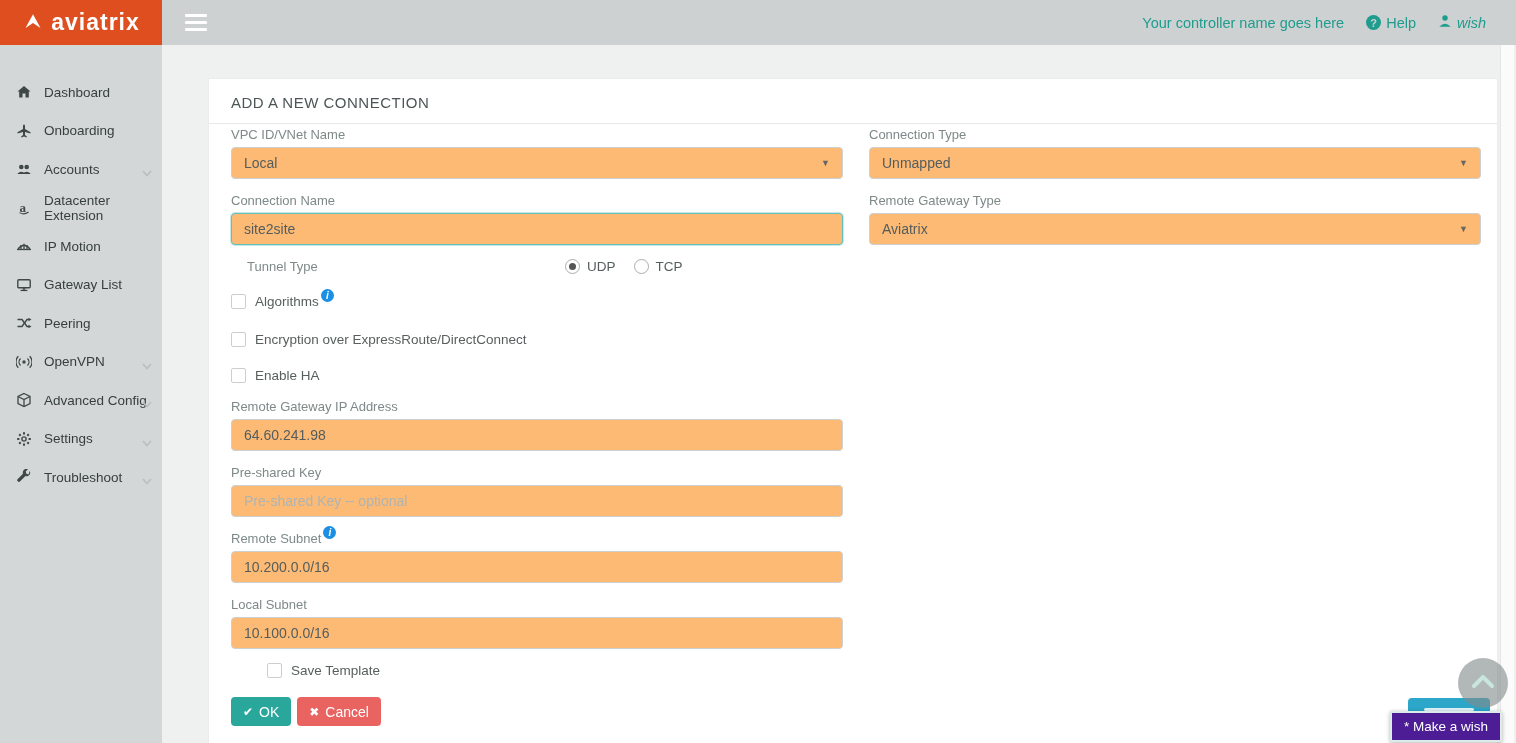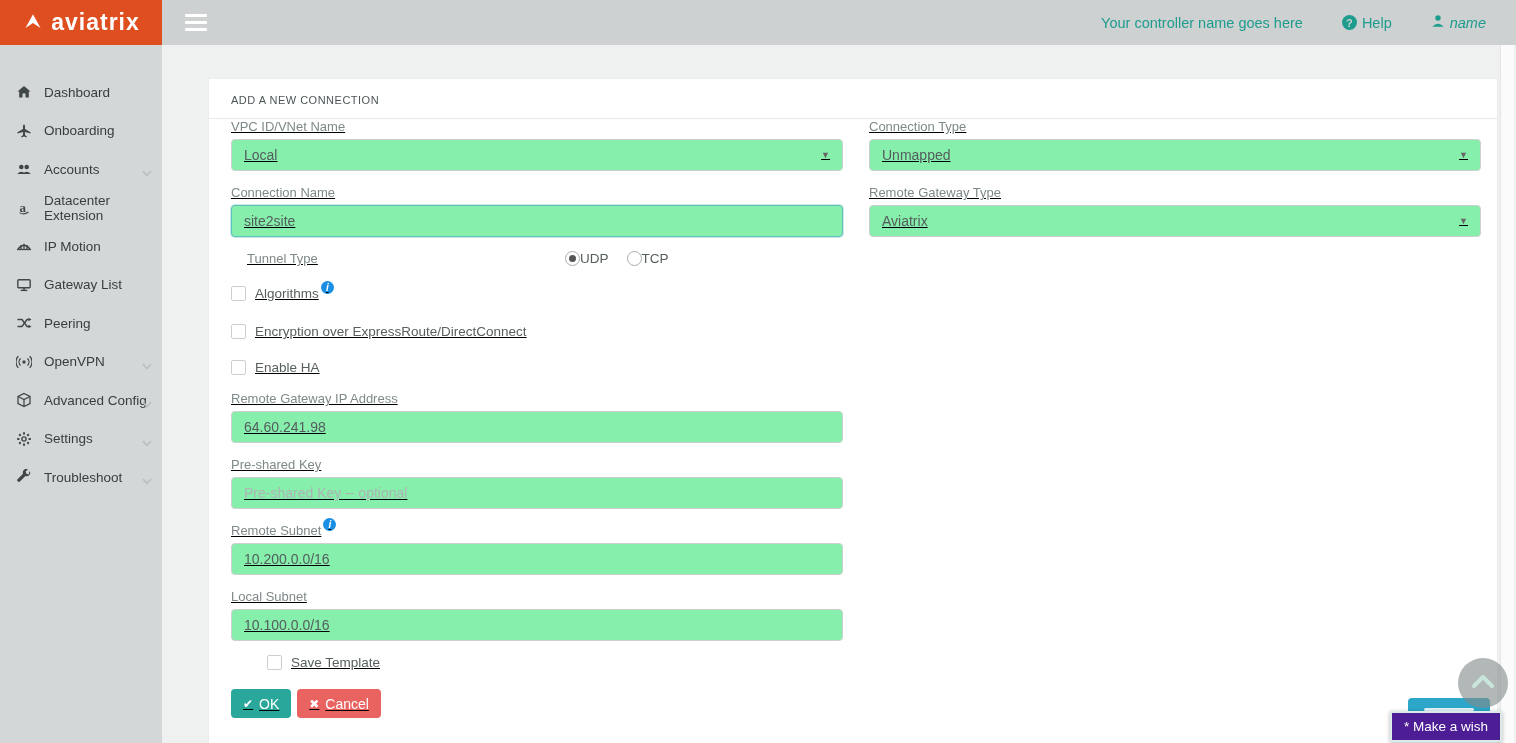--- a/index.html
+++ b/index.html
@@ -13,21 +13,21 @@
   
   .topbar { position:absolute; left:0; top:0; width:100%; height:45px; background:#CDD1D1; z-index:5; }
   .logo {
     position:absolute; left:0; top:0; width:162px; height:45px; background:#DF4E1F;
     display:flex; align-items:center; justify-content:center; gap:7px; color:#fff;
   }
   .logo-text { font-size:23px; font-weight:bold; letter-spacing:1px; color:#fff; }
   .hamburger { position:absolute; left:185px; top:14px; width:22px; height:17px; cursor:pointer; }
   .hamburger div { height:3px; background:#fff; border-radius:1px; margin-bottom:4px; }
   .top-right {
-    position:absolute; right:30px; top:0; height:45px; display:flex; align-items:center; gap:39px;
+    position:absolute; right:30px; top:0; height:45px; display:flex; align-items:center; gap:22px;
     color:#1E9C8E; font-size:14.5px;
   }
   .top-link { display:flex; align-items:center; gap:5px; color:#1E9C8E; cursor:pointer; }
   .qmark {
     display:inline-flex; width:15px; height:15px; border-radius:50%; background:#1E9C8E; color:#CDD1D1;
     font-size:11px; font-weight:bold; align-items:center; justify-content:center;
   }
   .admin { font-style:italic; }
 
   
@@ -41,42 +41,42 @@
   .side-icon svg { display:block; width:16px; height:16px; }
   .side-chevron { position:absolute; right:10px; top:15px; width:10px; height:7px; color:#B8BFBF; }
 
   
   .page { position:absolute; left:162px; top:45px; right:0; bottom:0; background:#EFF1F1; }
   .scrollbar { position:absolute; left:1500px; top:45px; width:14px; bottom:0; background:#FBFBFB; border-left:1px solid #E6E6E6; z-index:3; }
   .card {
     position:absolute; left:208px; top:78px; width:1290px; height:680px; background:#fff;
     border:1px solid #ECECEC; border-bottom:none; z-index:2;
   }
-  .card-title { padding:15px 22px 12px 22px; font-size:11px; letter-spacing:.5px; color:#4C5657; border-bottom:1px solid #E8E8E8; }
-
-  .col { position:absolute; top:40px; width:612px;text-decoration:underline; }
+  .card-title { padding:15px 22px 12px 22px; font-size:15px; letter-spacing:.5px; color:#4C5657; border-bottom:1px solid #E8E8E8; }
+
+  .col { position:absolute; top:48px; width:612px; }
   .col-left { left:22px; }
   .col-right { left:660px; }
 
   .f-label { font-size:13px; color:#7F8989; margin-bottom:5px; height:15px; }
   .f-input, .f-select {
-    width:100%; height:32px; border:1px solid #CBD0D0; border-radius:4px; background:#86efac;
+    width:100%; height:32px; border:1px solid #CBD0D0; border-radius:4px; background:#fdba74;
     font-family:"Liberation Sans", sans-serif; font-size:14px; color:#545D5D; padding:14px 12px;
     display:flex; align-items:center;
   }
   input.f-input { display:block; }
   input.f-input::placeholder { color:#ADB4B4; }
   .f-input.focused { border-color:#5FC0BC; box-shadow:0 0 0 1px rgba(95,192,188,.35); }
   .f-select { position:relative; cursor:pointer; justify-content:space-between; }
   .caret { font-size:9px; color:#666; }
   .group { margin-bottom:14px; }
 
   .tunnel-row { position:relative; height:18px; margin:1px 0 17px 16px; }
   .radio-group { position:absolute; left:318px; top:0; display:flex; gap:18px; }
-  .radio { display:flex; align-items:center; font-size:13.5px; color:#555E5E; cursor:pointer; }
+  .radio { display:flex; align-items:center; gap:7px; font-size:13.5px; color:#555E5E; cursor:pointer; }
   .radio-circle { width:15px; height:15px; border-radius:50%; border:1px solid #A9ADAD; background:#fff; position:relative; }
   .radio-circle.sel::after { content:""; position:absolute; left:3px; top:3px; width:7px; height:7px; border-radius:50%; background:#555; }
 
   .check-row { display:flex; align-items:center; gap:9px; font-size:13.5px; color:#58605F; cursor:pointer; }
   .checkbox { width:15px; height:15px; border:1px solid #CBCFCF; border-radius:2px; background:#fff; flex:0 0 15px; }
   .m-algo { margin:3px 0 23px 0; }
   .m-enc  { margin:0 0 21px 0; }
   .m-ha   { margin:0 0 16px 0; }
   .m-save { margin:2px 0 19px 0;padding-left:36px; }
   .info-dot {
@@ -139,21 +139,21 @@
         <span class="qmark">?</span>
         <span>Help</span>
       </span>
       <span class="top-link admin">
         <span>
           <svg width="14" height="14" viewBox="0 0 16 16" fill="#1E9C8E">
               <circle cx="8" cy="4.6" r="3.1"></circle>
               <path d="M1.5 14.5 Q8 7.5 14.5 14.5 Z"></path>
             </svg>
         </span>
-        <span>name</span>
+        <span>wish</span>
       </span>
     </div>
   </div>
 
   <div class="sidebar">
 
     <div class="side-item">
       <span class="side-icon">
         <svg viewBox="0 0 16 16" fill="currentColor">
             <path d="M8 2 L14.5 7.5 H12.8 V13.5 H9.5 V9.5 H6.5 V13.5 H3.2 V7.5 H1.5 Z"></path>

